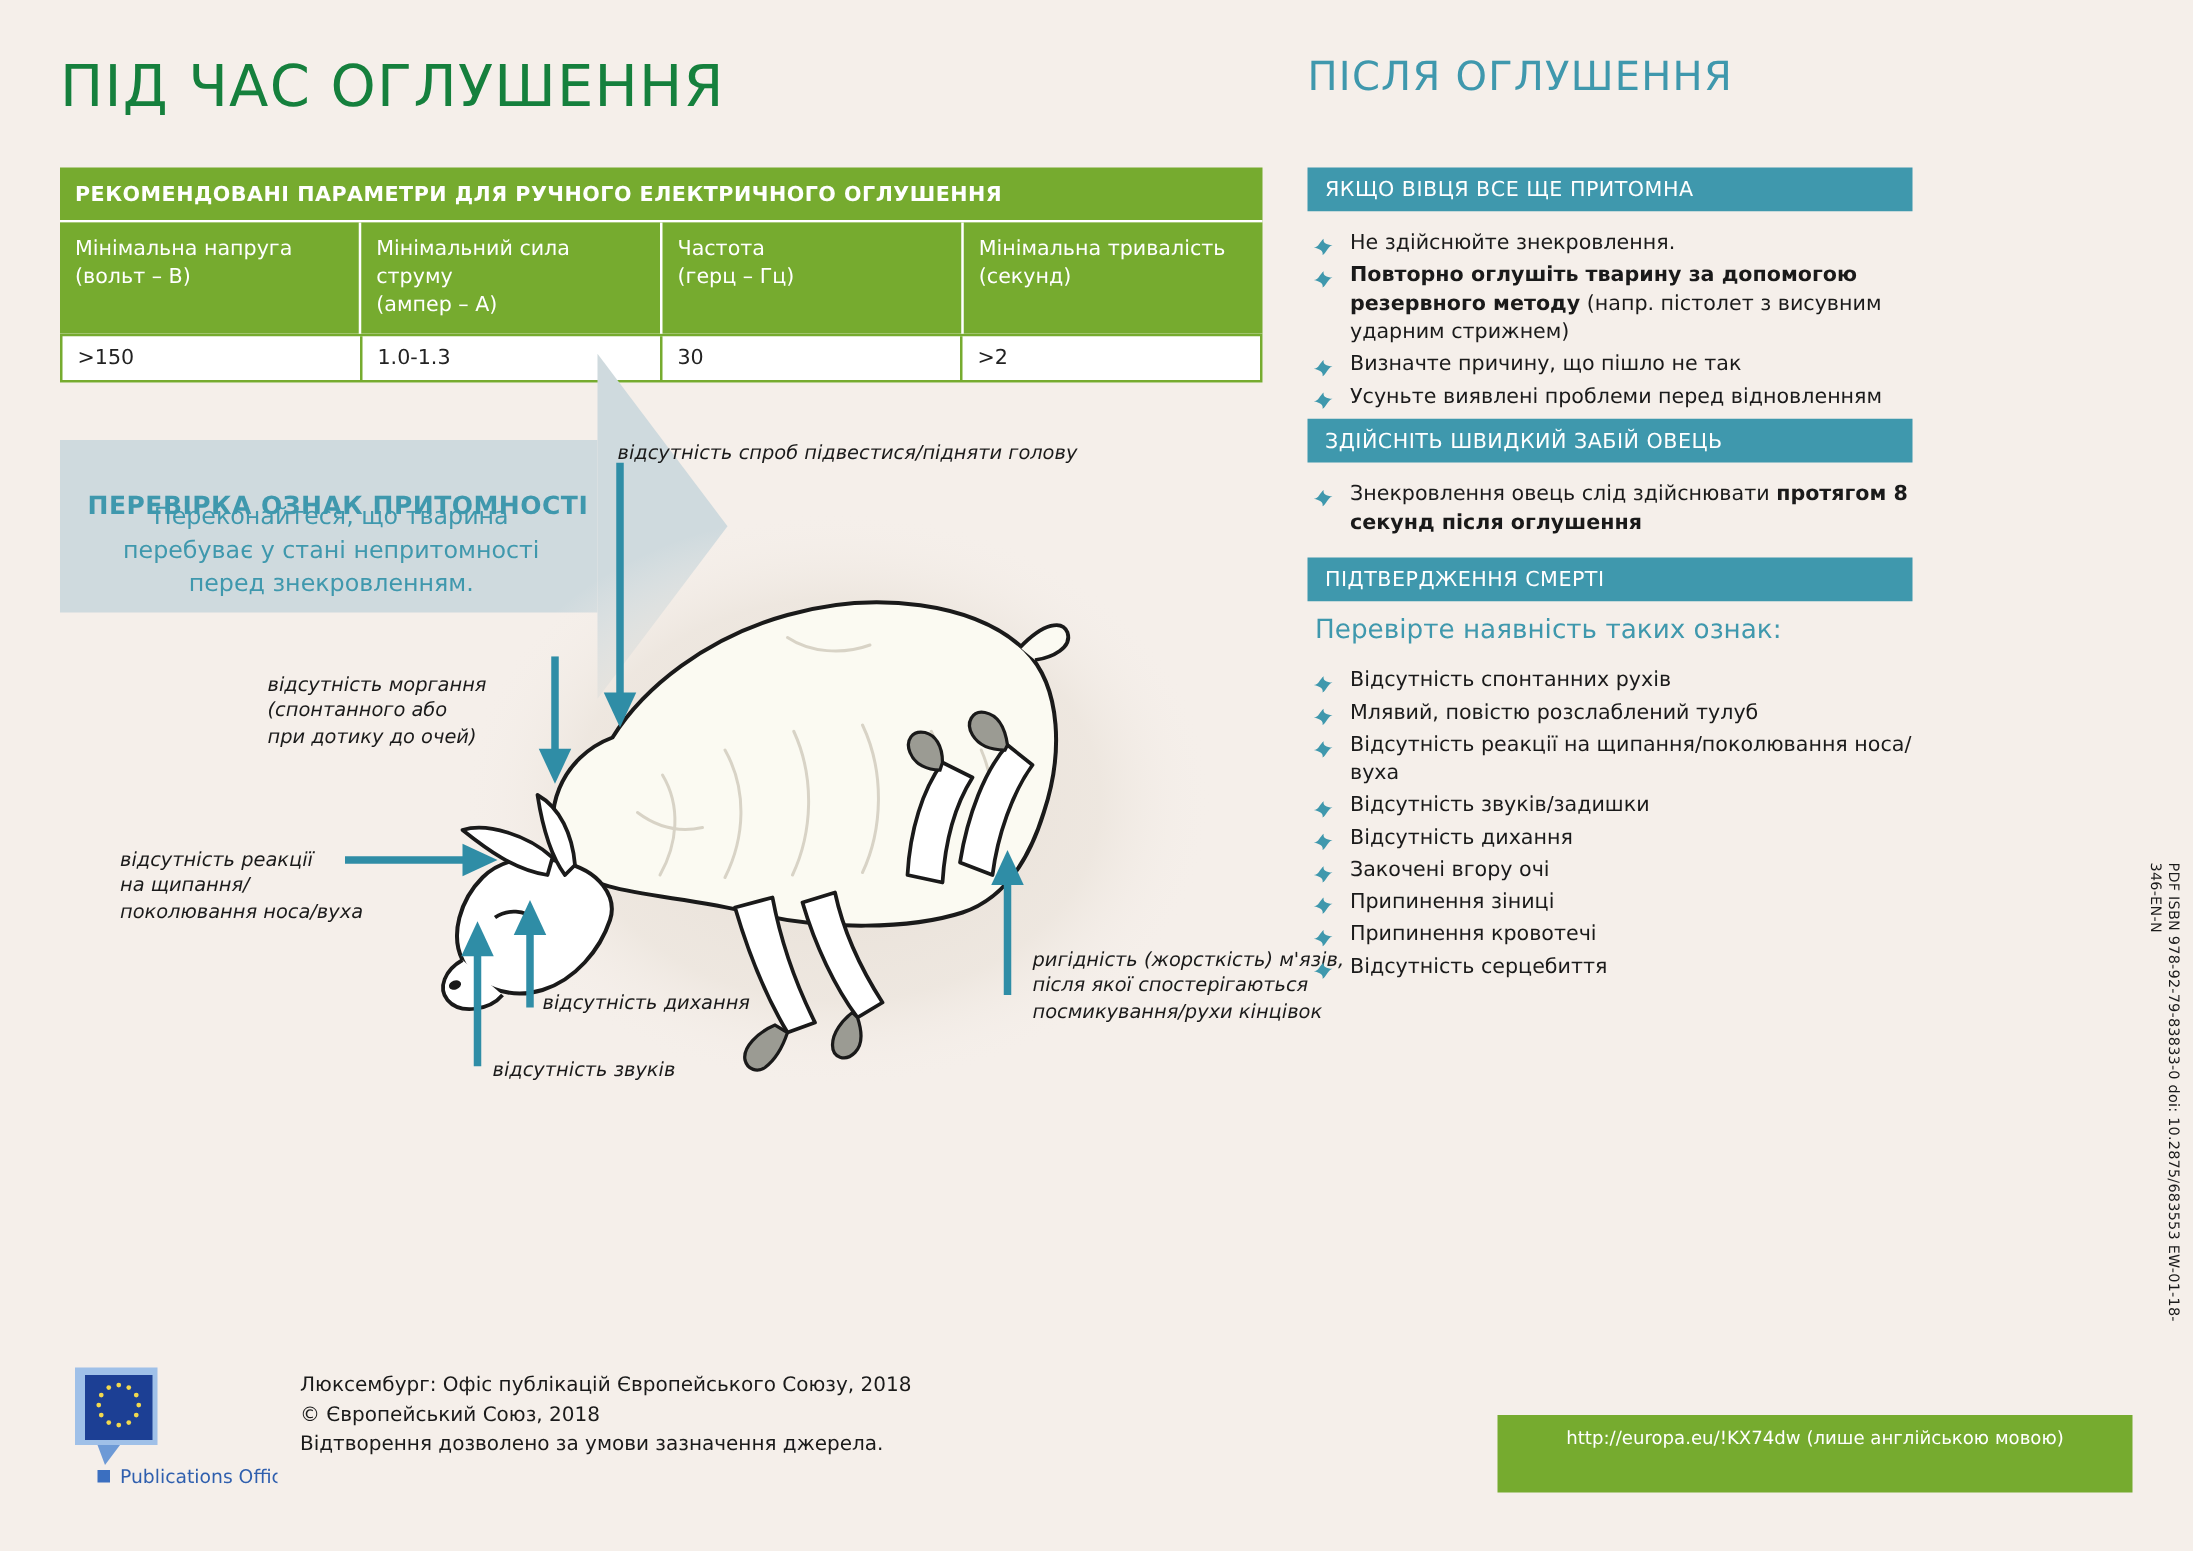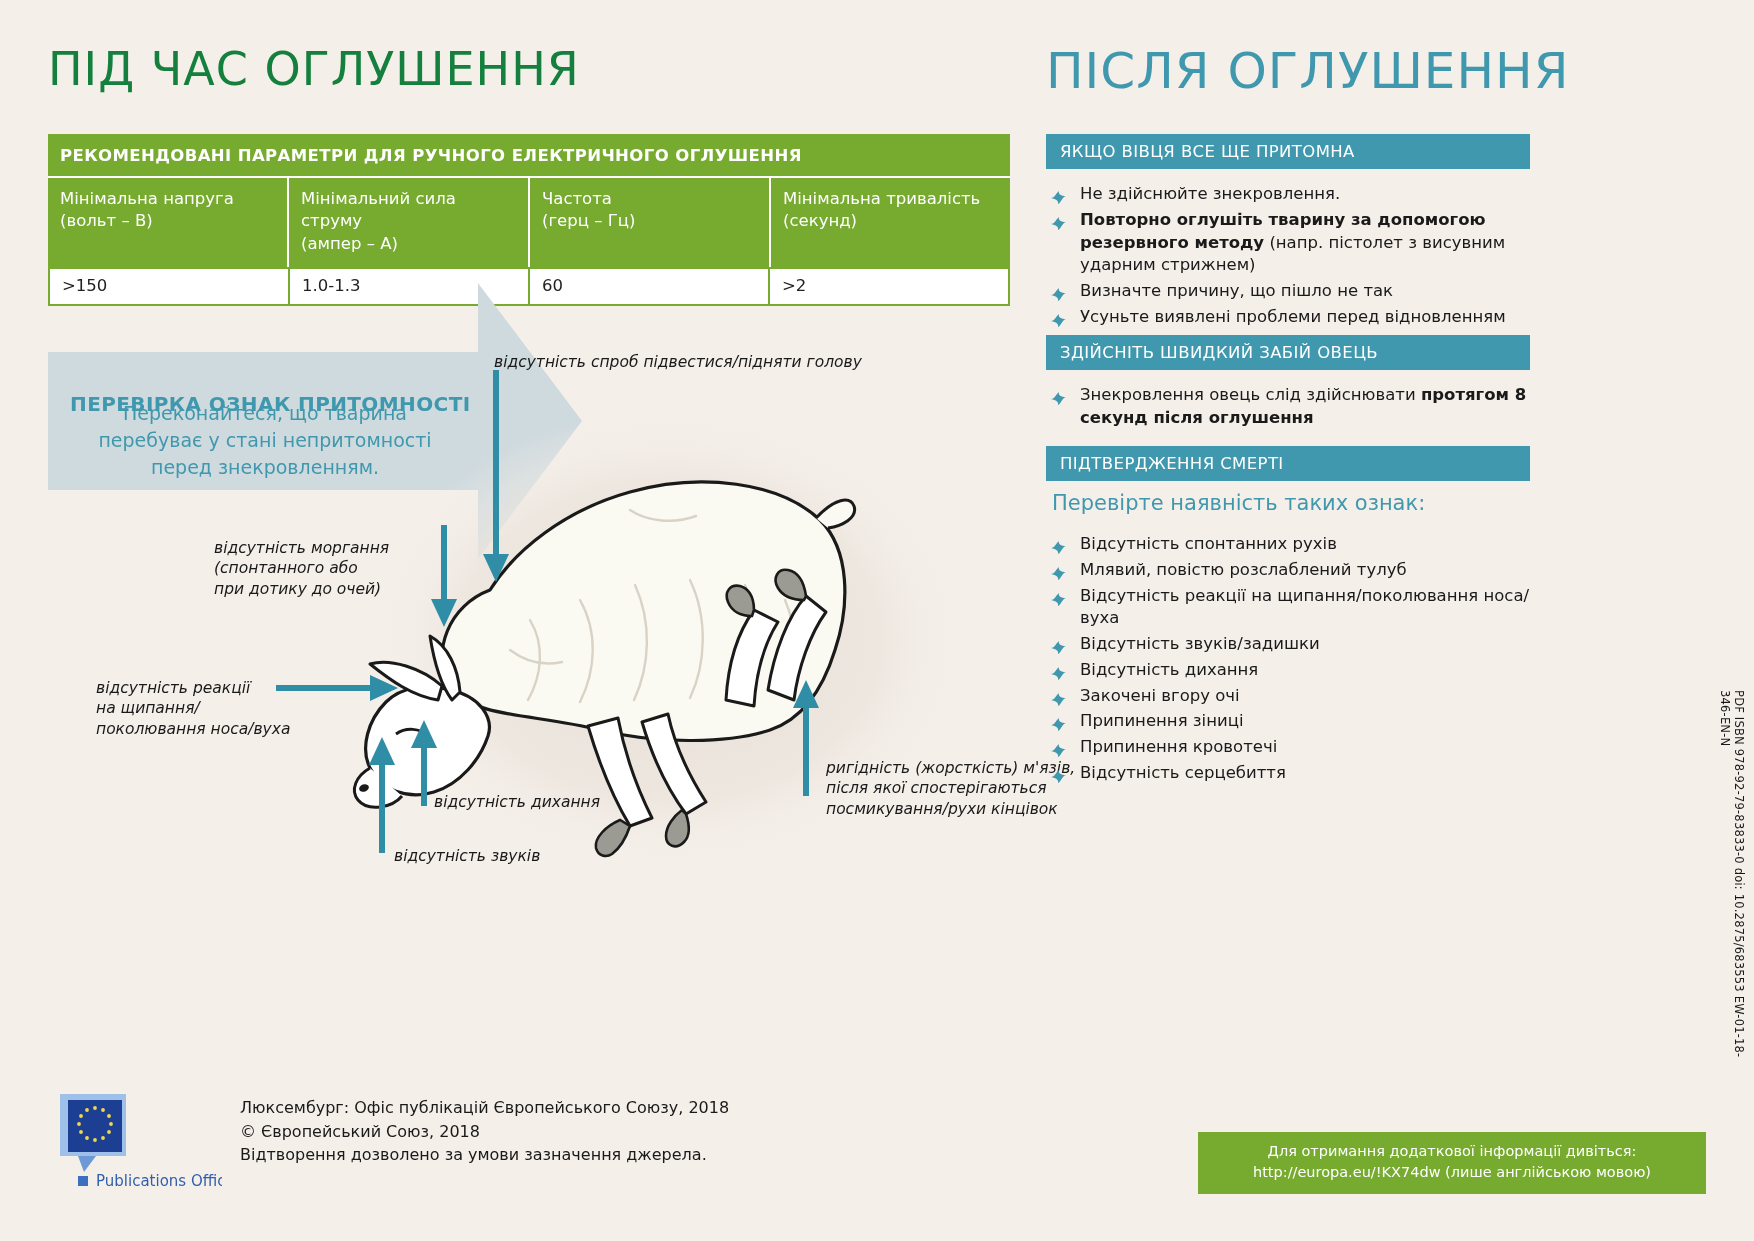--- a/index.html
+++ b/index.html
@@ -83,21 +83,21 @@
   #eu-logo{ position:absolute; left:52px; top:1090px; width:170px; height:110px; }
   #footer-text{
     position:absolute; left:240px; top:1096px;
     font-size:16px; line-height:1.48; color:#1a1a1a;
   }
 
   
   #right-col{ position:absolute; left:1040px; top:0; width:714px; height:1241px; }
   #title-right{
     position:absolute; left:6px; top:42px;
-    font-size:50px; letter-spacing:1px; color:#3f98ad;
+    font-size:32px; letter-spacing:1px; color:#3f98ad;
   }
   .sec-head{
     background:#3f98ad; color:#fff;
     font-size:16.5px; font-weight:normal; letter-spacing:.4px;
     padding:8px 12px 8px 14px;
   }
   .sec-wrap{ position:absolute; left:6px; width:484px; }
   ul.blist{ list-style:none; margin:14px 0 0 0; padding:0; }
   ul.blist li{
     position:relative; padding-left:34px; margin-bottom:3px;
@@ -154,21 +154,21 @@
       </div>
       <div class="hdr-cell">
         <div>Мінімальна тривалість</div>
         <div>(секунд)</div>
       </div>
     </div>
 
     <div class="val-row">
       <div class="val-cell">&gt;150</div>
       <div class="val-cell">1.0-1.3</div>
-      <div class="val-cell">60</div>
+      <div class="val-cell">30</div>
       <div class="val-cell">&gt;2</div>
     </div>
   </div>
 
   <div id="check-arrow"></div>
   <div id="check-banner">
     <div class="cb-title">ПЕРЕВІРКА ОЗНАК ПРИТОМНОСТІ</div>
     <div class="cb-body">Переконайтеся, що тварина перебуває у стані непритомності перед знекровленням.</div>
   </div>
 
@@ -412,15 +412,14 @@
             </svg></span><span>Відсутність серцебиття</span></li>
     </ul>
   </div>
 </div>
 
 <div id="isbn-wrap">
   <span>PDF ISBN 978-92-79-83833-0 doi: 10.2875/683553 EW-01-18-346-EN-N</span>
 </div>
 
 <div id="info-box">
-  <div>Для отримання додаткової інформації дивіться:</div>
   <div>http://europa.eu/!KX74dw (лише англійською мовою)</div>
 </div>
 
 </body></html>

